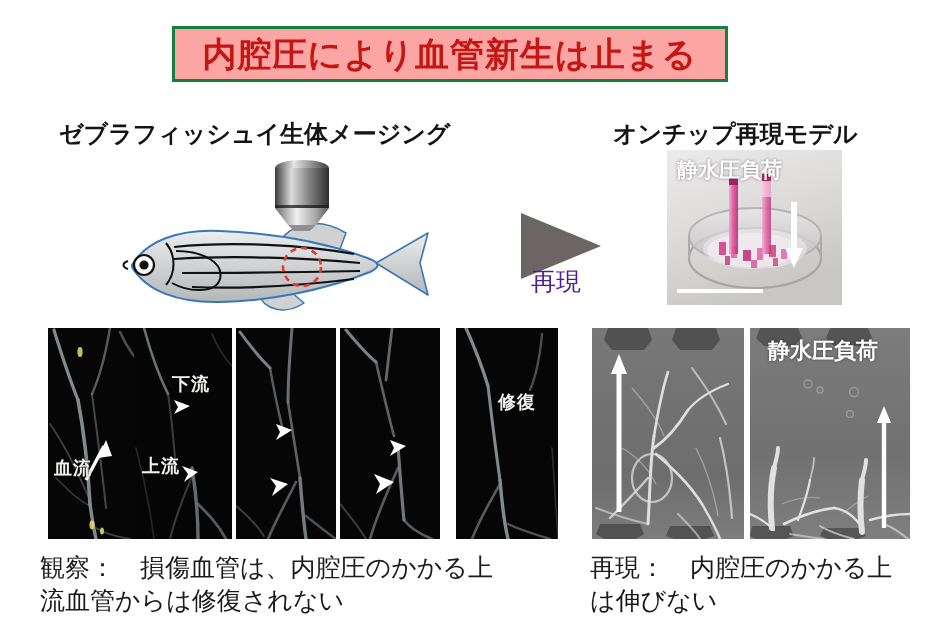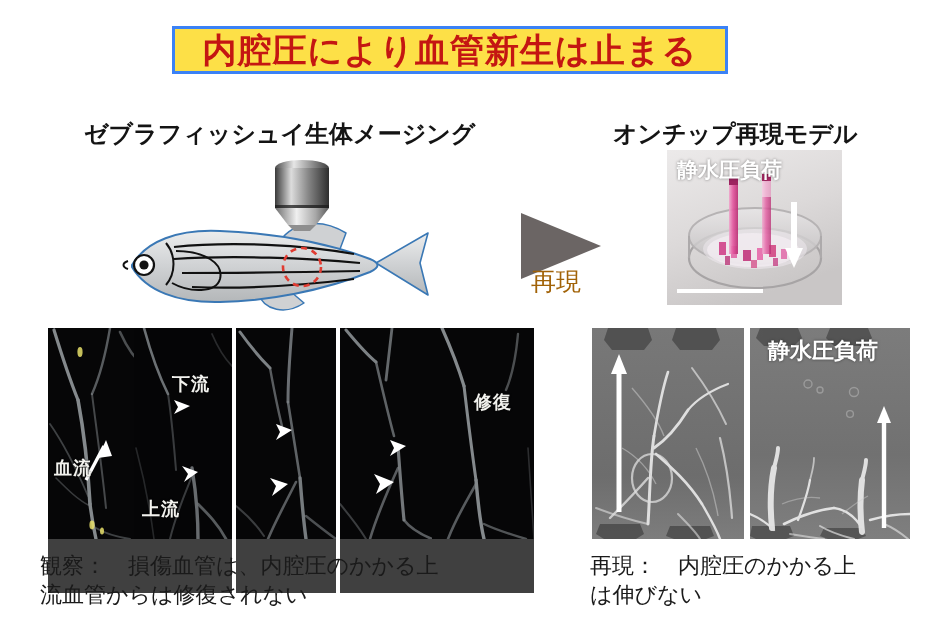--- a/index.html
+++ b/index.html
@@ -13,62 +13,62 @@
     position: relative;
     overflow: hidden;
     font-family: "Liberation Sans", "DejaVu Sans", sans-serif;
     color: #111111;
   }
   .abs { position: absolute; }
 
   
   #title-box {
     left: 172px; top: 26px;
-    width: 556px; height: 48px;
-    border: 3px solid #3b82f6;
-    background: #fde047;
+    width: 556px; height: 56px;
+    border: 3px solid #15803d;
+    background: #fca5a5;
     box-sizing: border-box;
     display: flex; align-items: center; justify-content: center;
   }
   #title-text {
     color: #c41612;
     font-size: 34px;
     font-weight: bold;
     letter-spacing: 1px;
     white-space: nowrap;
     line-height: 1;
   }
 
   
   .section-heading {
     font-size: 24px;
     font-weight: bold;
     color: #141414;
     white-space: nowrap;
     letter-spacing: 0px;
   }
-  #heading-left  { left: 84px;  top: 118px; }
+  #heading-left  { left: 59px;  top: 118px; }
   #heading-right { left: 613px; top: 118px; }
 
   
   #fish-panel { left: 108px; top: 155px; width: 340px; height: 165px; }
   #fish-svg { display:block; width: 340px; height: 165px; }
 
   
   #transition-arrow {
     left: 521px; top: 213px;
     width: 0; height: 0;
     border-top: 33px solid transparent;
     border-bottom: 33px solid transparent;
     border-left: 80px solid #6b6564;
   }
   #transition-label {
     left: 531px; top: 265px;
     font-size: 25px;
-    color: #a16207;
+    color: #4c1d95;
     white-space: nowrap;
   }
 
   
   #device-photo {
     left: 667px; top: 150px;
     width: 175px; height: 155px;
     overflow: hidden;
     background: #d8d6d4;
   }
@@ -85,23 +85,23 @@
   #device-scalebar {
     left: 10px; top: 139px;
     width: 86px; height: 4px;
     background: #ffffff;
   }
 
   
   #confocal-strip { left: 32px; top: 328px; width: 514px; height: 211px; }
   .confocal-panel {
     position: absolute;
-    top: 0; height: 265px;
+    top: 0; height: 211px;
     overflow: hidden;
-    background: #404040;
+    background: #be185d;
   }
   .panel-label {
     position: absolute;
     color: #f2f2ee;
     font-size: 18px;
     font-weight: bold;
     white-space: nowrap;
     letter-spacing: 1px;
     text-shadow: 0 0 2px rgba(0,0,0,.9);
   }
@@ -113,21 +113,21 @@
     left: 18px; top: 8px;
     color: #ffffff;
     font-size: 22px;
     font-weight: bold;
     white-space: nowrap;
     text-shadow: 0 0 3px rgba(0,0,0,.5);
   }
 
   
   .caption {
-    font-size: 22px;
+    font-size: 25px;
     color: #1a1a1a;
     line-height: 1.32;
     white-space: pre-line;
   }
   #caption-left  { left: 40px;  top: 551px; width: 520px; }
   #caption-right { left: 590px; top: 551px; width: 340px; }
 </style>
 </head>
 <body>
 
@@ -327,21 +327,21 @@
         <path d="M78,6 C84,20 90,30 98,38" stroke-width="1.8" opacity="0.35"></path>
       </g>
       <g fill="#ffffff">
         <path d="M40,72 L56,78 L40,86 L44,79 Z"></path>
       </g>
       <g fill="#ffffff">
         <path d="M48,138 L64,144 L50,154 L54,146 Z"></path>
       </g>
     </svg>
     <div class="panel-label" style="left:38px; top:44px;">下流</div>
-    <div class="panel-label" style="left:8px; top:126px;margin-top:43px;">上流</div>
+    <div class="panel-label" style="left:8px; top:126px;">上流</div>
   </div>
 
   <div class="confocal-panel" style="left:204px; width:100px;">
     <svg viewBox="0 0 100 211" width="100" height="211">
       <rect width="100" height="211" fill="#060607"></rect>
       <g stroke="#9aa0a4" fill="none" stroke-linecap="round" opacity="0.8">
         <path d="M4,4 C14,18 24,30 34,40" stroke-width="3"></path>
         <path d="M34,40 C38,62 42,82 46,98" stroke-width="2.4" opacity="0.7"></path>
         <path d="M56,0 C54,24 52,50 52,74" stroke-width="3" opacity="0.85"></path>
         <path d="M52,74 C56,100 60,126 64,150" stroke-width="2.6" opacity="0.75"></path>
@@ -369,21 +369,21 @@
         <path d="M58,140 C48,162 38,184 30,211" stroke-width="2.6" opacity="0.7"></path>
         <path d="M0,176 C10,188 18,198 26,211" stroke-width="2" opacity="0.45"></path>
       </g>
       <g fill="#ffffff">
         <path d="M50,112 L66,118 L50,128 L54,120 Z"></path>
         <path d="M34,146 L54,154 L36,166 L40,156 Z"></path>
       </g>
     </svg>
   </div>
 
-  <div class="confocal-panel" style="left:400px; width:102px;">
+  <div class="confocal-panel" style="left:424px; width:102px;">
     <svg viewBox="0 0 102 211" width="102" height="211">
       <rect width="102" height="211" fill="#060607"></rect>
       <g stroke="#9aa0a4" fill="none" stroke-linecap="round" opacity="0.85">
         <path d="M10,0 C18,18 26,38 32,58" stroke-width="3.2"></path>
         <path d="M32,58 C36,92 40,124 44,152" stroke-width="3"></path>
         <path d="M44,152 C46,176 48,194 52,211" stroke-width="3.4"></path>
         <path d="M86,6 C84,28 80,48 74,62" stroke-width="2.4" opacity="0.55"></path>
         <path d="M44,156 C34,174 24,190 16,211" stroke-width="2.6" opacity="0.65"></path>
         <path d="M52,196 C64,202 78,206 94,211" stroke-width="2.4" opacity="0.6"></path>
         <path d="M96,120 C98,150 100,180 102,211" stroke-width="1.6" opacity="0.3"></path>

